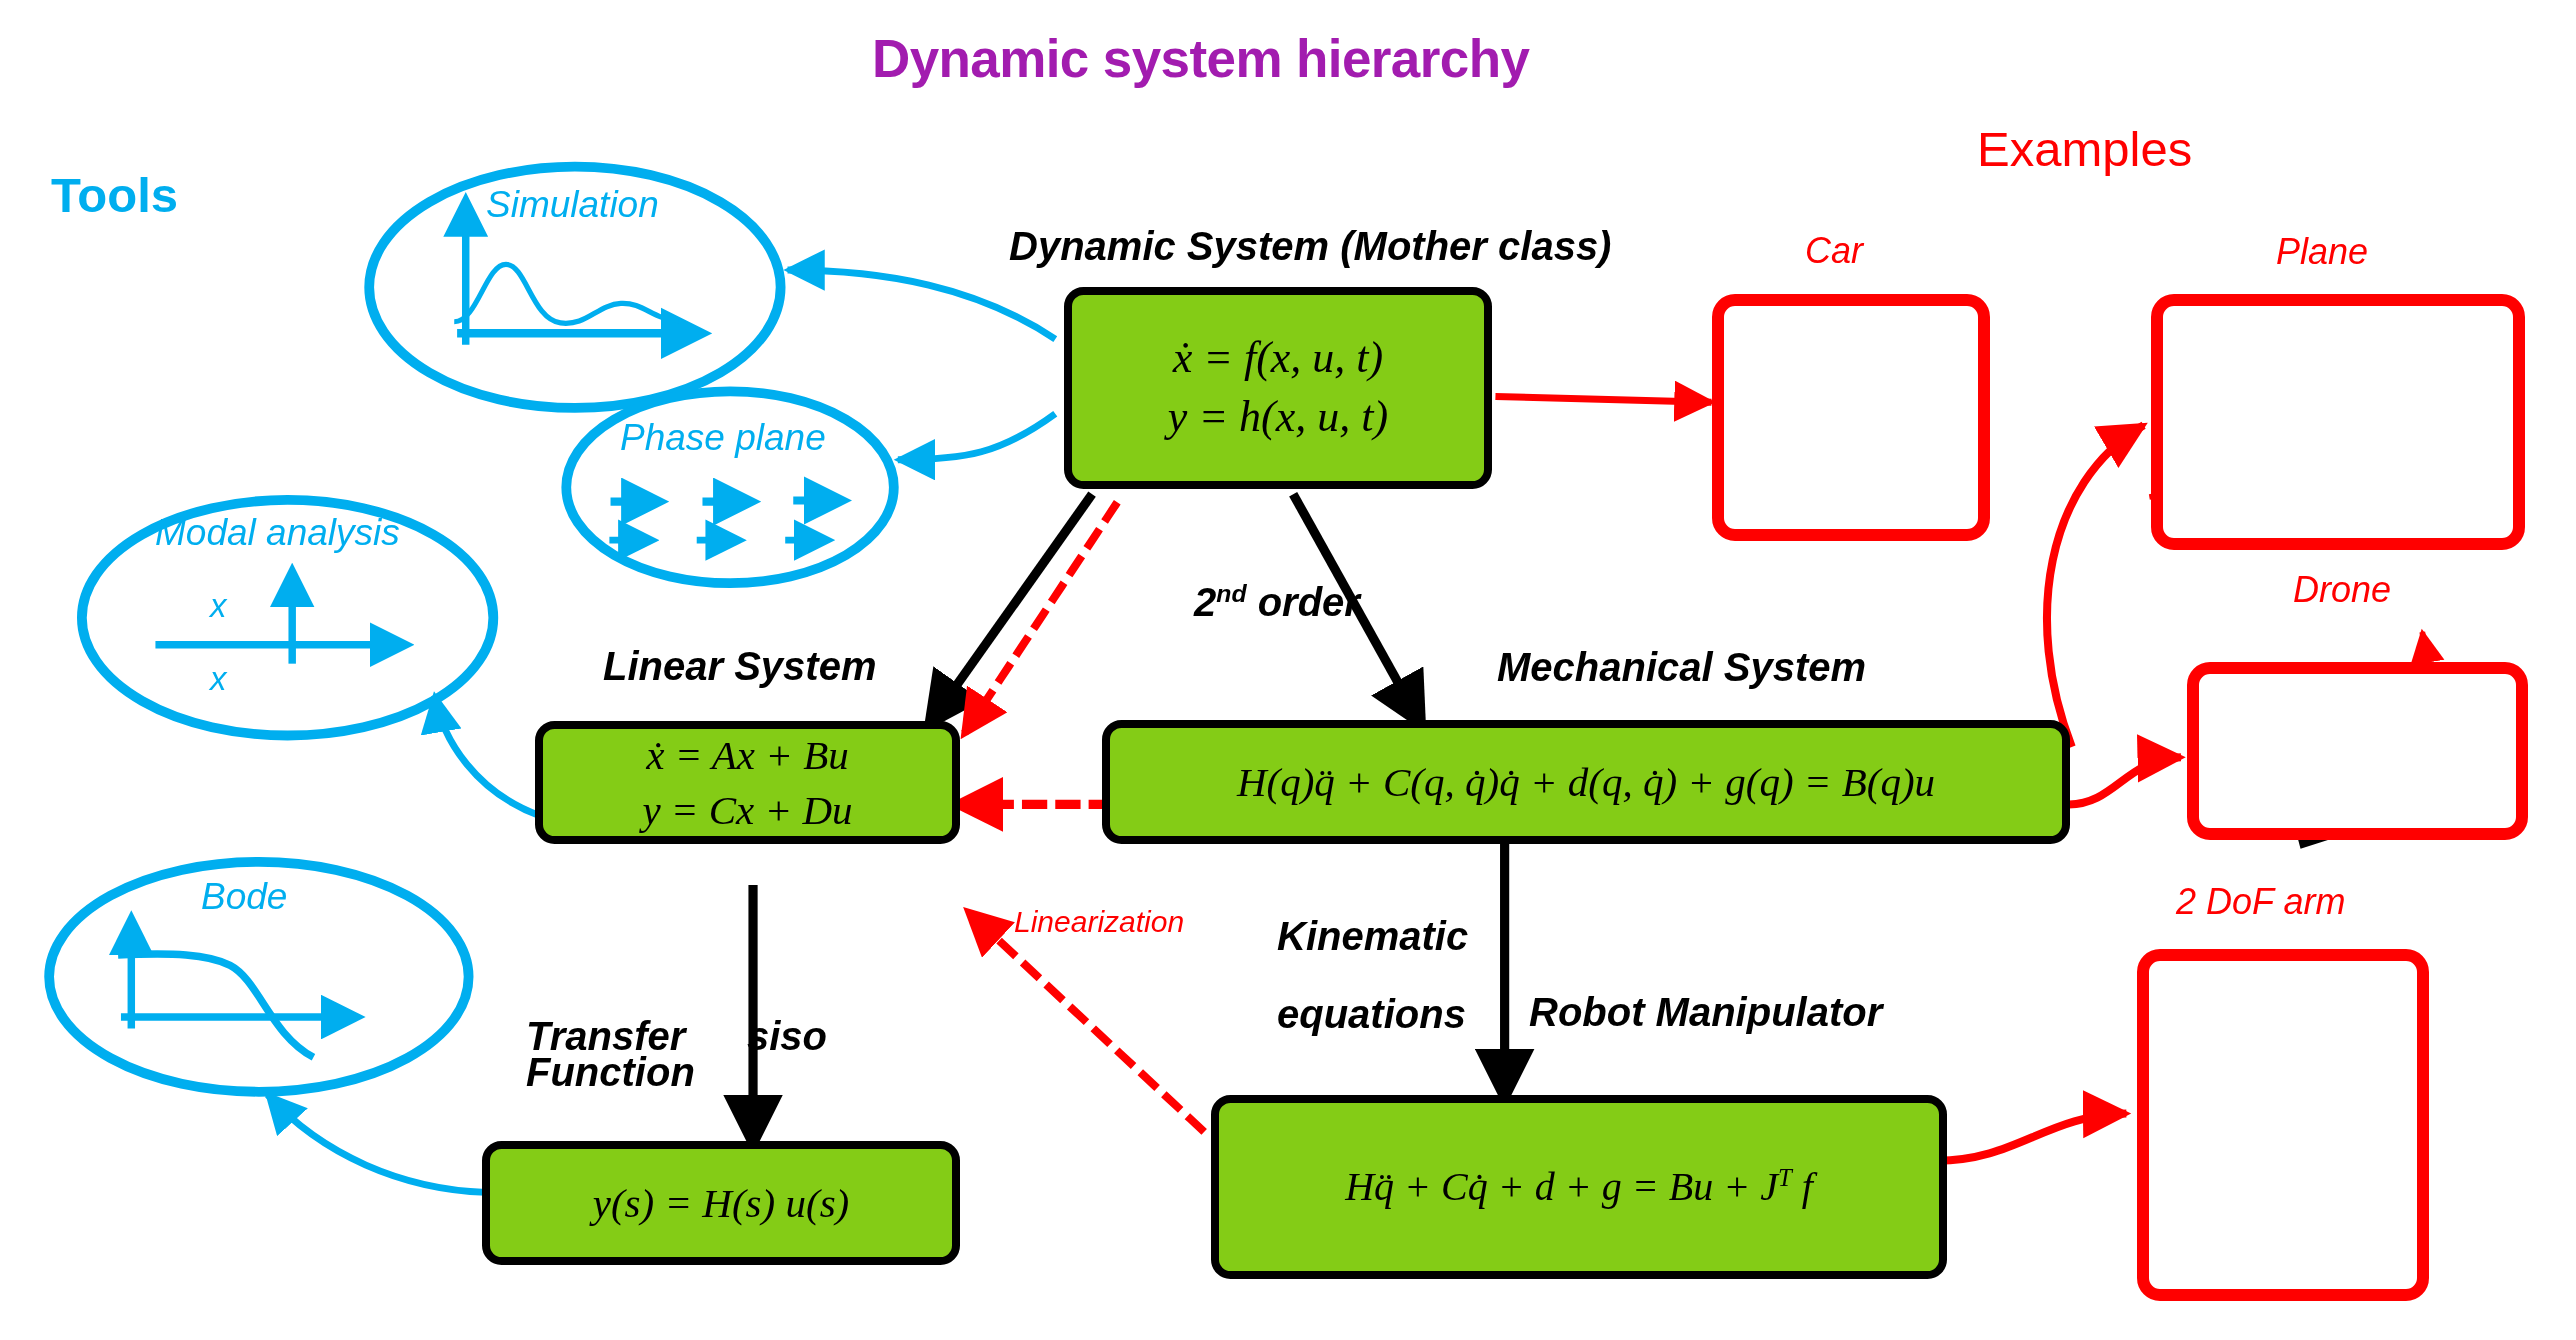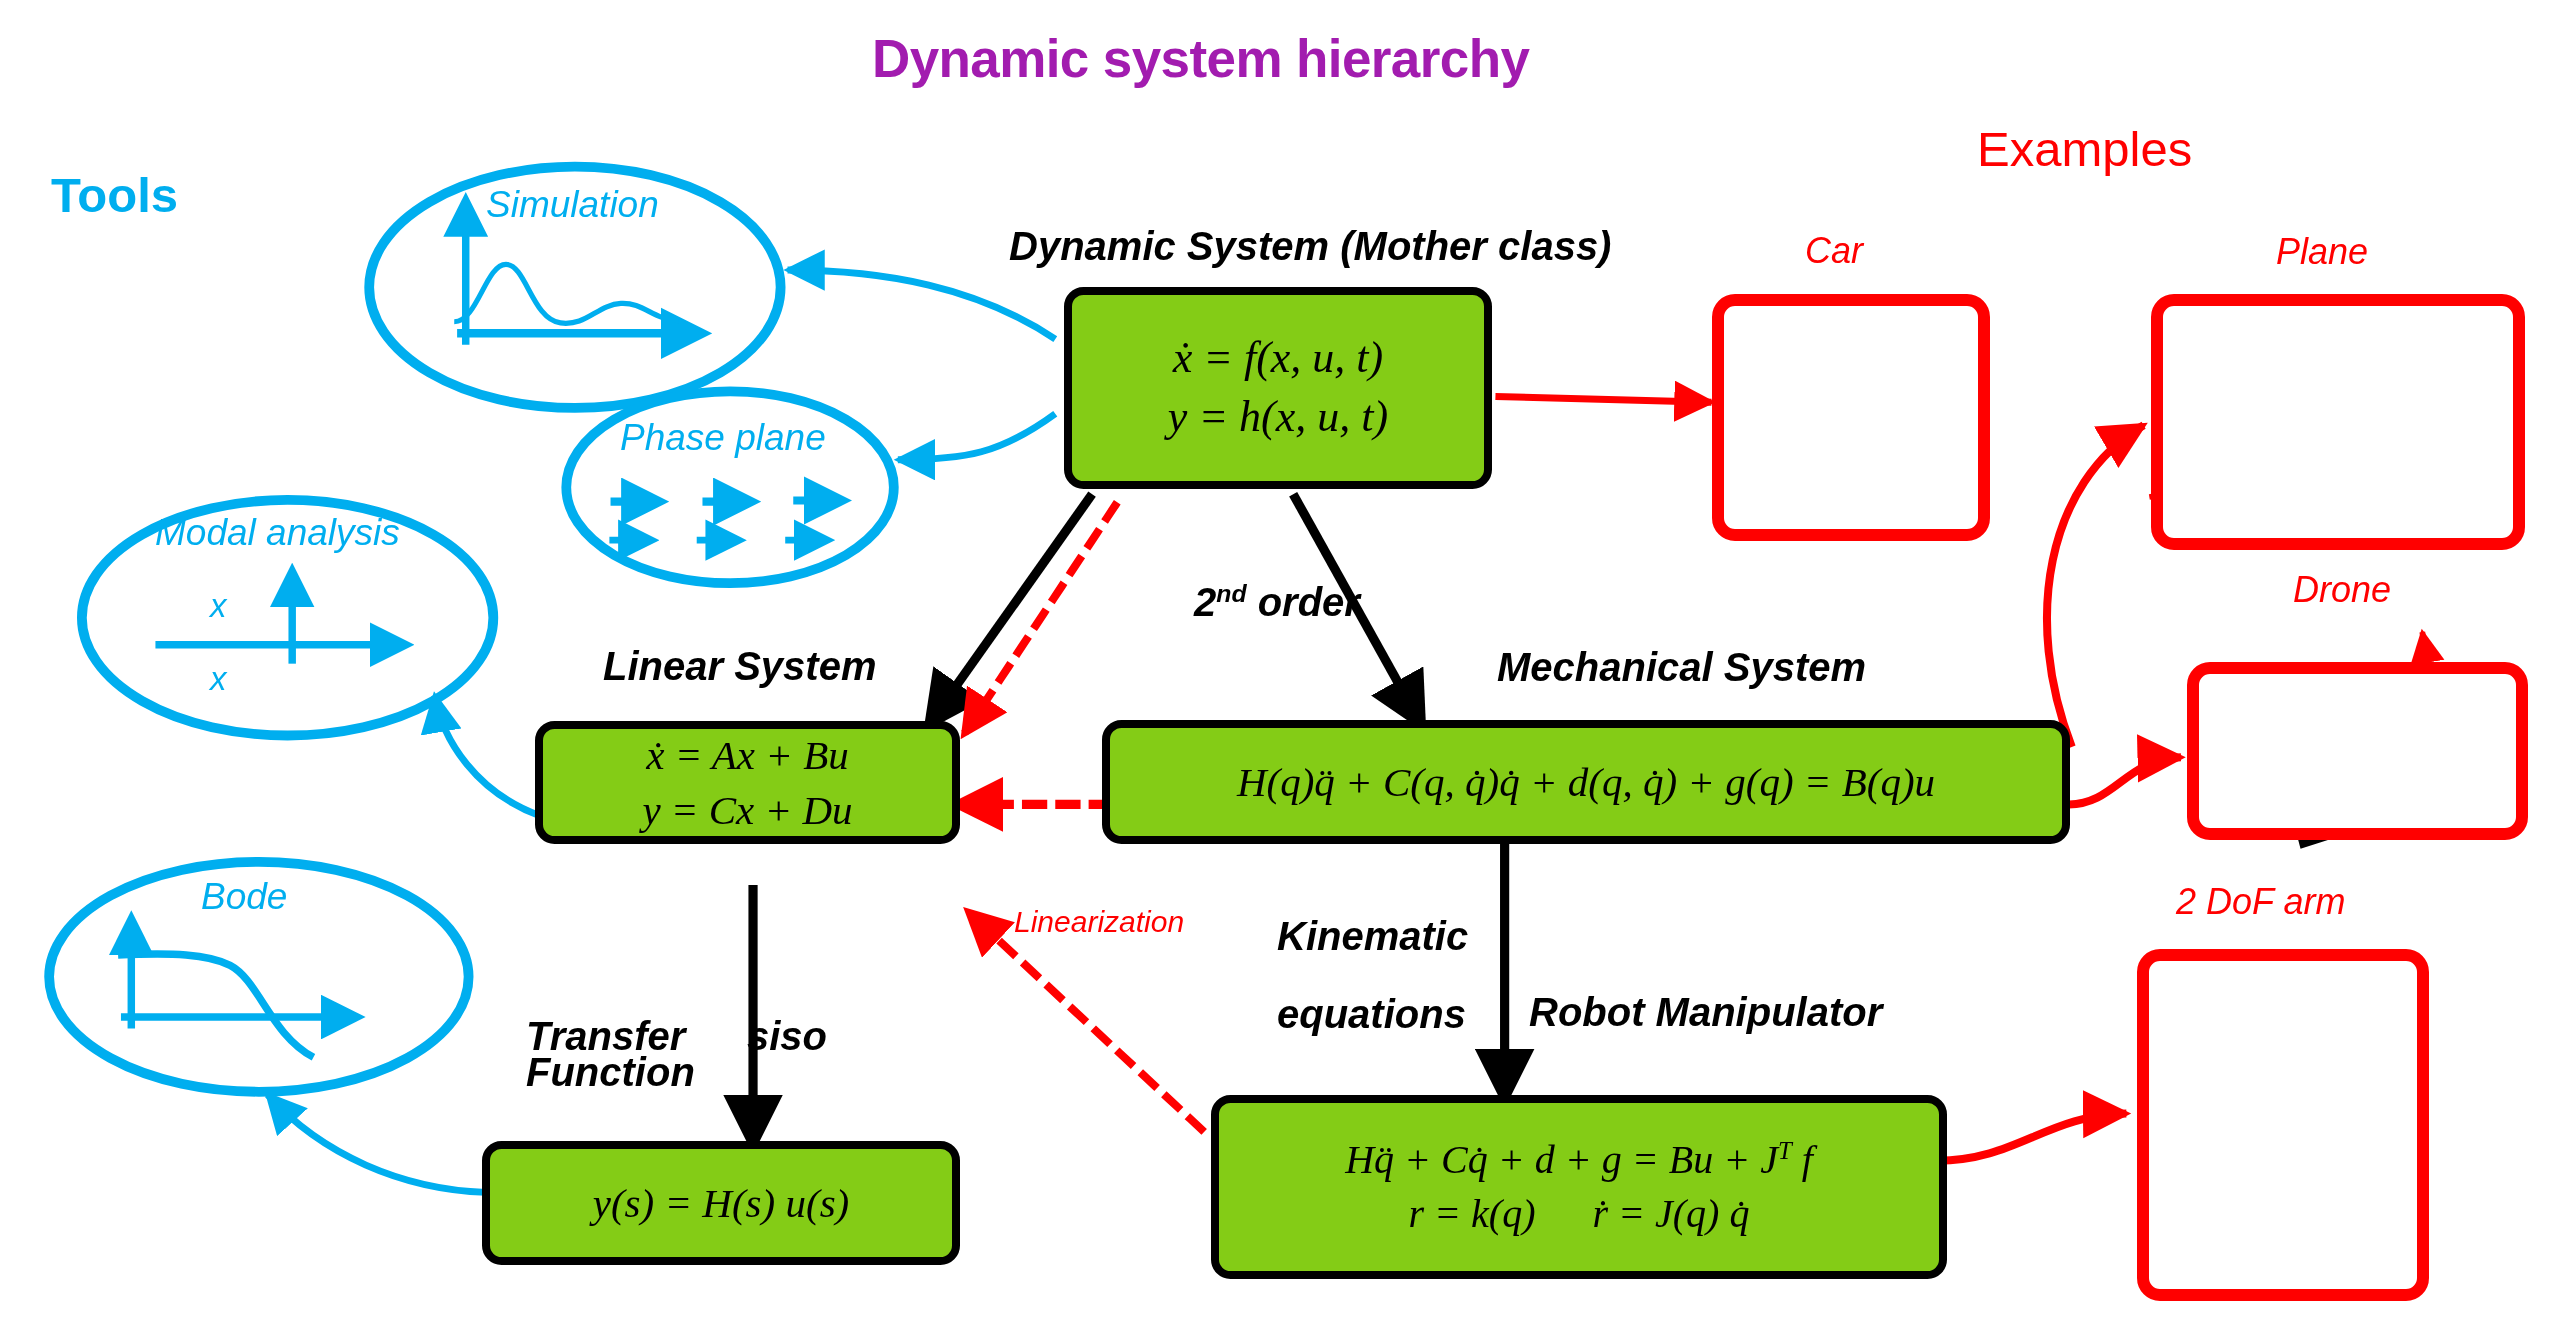--- a/index.html
+++ b/index.html
@@ -207,23 +207,20 @@
   <div class="box" style="left:482px;top:1141px;width:478px;height:124px;">
     <div class="eq" style="font-size:41px;">y(s) = H(s) u(s)</div>
   </div>
 
   <div class="txt blk-lbl" style="left:1529px;top:990px;">Robot Manipulator</div>
   <div class="box" style="left:1211px;top:1095px;width:736px;height:184px;">
     <div class="eq" style="font-size:40px;">
       <div>
         <span>Hq̈ + Cq̇ + d + g = Bu + J</span><span class="sup">T</span><span> f</span>
       </div>
-      <div>
-        <span>r = k(q)</span><span style="display:inline-block;width:57px;"></span><span>ṙ = J(q) q̇</span>
-      </div>
     </div>
   </div>
 
   <div class="txt red-lbl" style="left:1805px;top:230px;">Car</div>
   <div class="exbox" style="left:1712px;top:294px;width:278px;height:247px;"></div>
 
   <div class="txt red-lbl" style="left:2276px;top:231px;">Plane</div>
   <div class="exbox" style="left:2151px;top:294px;width:374px;height:256px;"></div>
 
   <div class="txt red-lbl" style="left:2293px;top:569px;">Drone</div>

